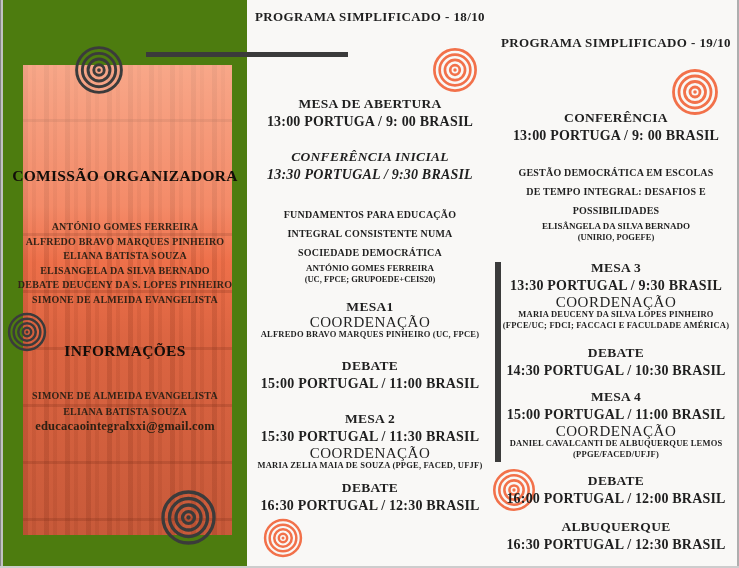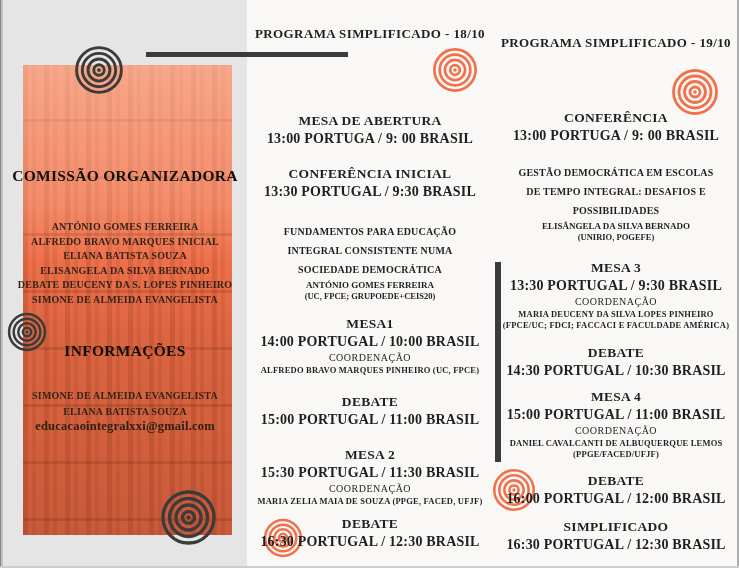--- a/index.html
+++ b/index.html
@@ -9,21 +9,21 @@
 
   .page { position:relative; width:739px; height:568px; background:#f9f8f6; overflow:hidden; color:#1f1f1f; }
 
   
   .edge-left   { position:absolute; left:0; top:0; width:3px; height:100%;
                  background:linear-gradient(90deg,#868686 0 1px,#c2c2c2 1px 3px); }
   .edge-right  { position:absolute; right:0; top:0; width:2px; height:100%; background:#aeaeae; }
   .edge-bottom { position:absolute; left:0; bottom:0; width:100%; height:2px; background:#cdcdcd; }
 
   
-  .sidebar { position:absolute; left:3px; top:0; width:244px; height:566px; background:#e5e5e5; }
+  .sidebar { position:absolute; left:3px; top:0; width:244px; height:566px; background:#4d7c0f; }
 
   .photo-panel { position:absolute; left:20px; top:65px; width:209px; height:470px;
     background-color:#f0714b;
     background-image:
       linear-gradient(180deg, rgba(255,212,188,.55) 0%, rgba(255,205,180,.28) 30%,
                       rgba(200,90,50,.05) 42%, rgba(130,45,22,.18) 58%, rgba(108,37,18,.30) 100%),
       repeating-linear-gradient(90deg, rgba(130,45,22,.20) 0 5px, rgba(0,0,0,0) 5px 9px,
                       rgba(150,55,28,.14) 9px 13px, rgba(0,0,0,0) 13px 21px),
       repeating-linear-gradient(180deg, rgba(0,0,0,0) 0 54px, rgba(115,40,20,.22) 54px 57px);
   }
@@ -45,26 +45,26 @@
 
   
   .target { position:absolute; }
 
   
   .col { position:absolute; top:0; text-align:center; color:#1f1f1f; }
   .col-day1 { left:250px; width:240px; }
   .col-day2 { left:497px; width:238px; }
 
   .col-header { font-size:13px; font-weight:bold; letter-spacing:.4px; line-height:16px; }
-  .col-day1 .col-header { padding-top:26px; }
+  .col-day1 .col-header { padding-top:9px; }
   .col-day2 .col-header { padding-top:35px; }
 
   .s-title { font-size:13.5px; font-weight:bold; letter-spacing:.3px; line-height:17px; }
   .s-time  { font-size:14px;  font-weight:bold; letter-spacing:.2px; line-height:19px; }
-  .s-coord { font-size:10px;  letter-spacing:.5px; line-height:14px; }
+  .s-coord { font-size:15px;  letter-spacing:.5px; line-height:14px; }
   .s-small { font-size:8.5px; font-weight:bold; letter-spacing:.2px; line-height:11px; }
 
   .talk-title   { font-size:10px; font-weight:bold; letter-spacing:.2px; line-height:19px; margin:0 auto; }
   .talk-speaker { font-size:9px;  font-weight:bold; line-height:12px; }
   .talk-org     { font-size:8.5px; font-weight:bold; line-height:11px; }
 </style>
 </head>
 <body>
 
 <div class="page">
@@ -97,21 +97,21 @@
         <circle cx="24" cy="24" r="10.5"></circle>
           <circle cx="24" cy="24" r="5"></circle>
       </g>
         <circle cx="24" cy="24" r="1.8" fill="#3b3b3b"></circle>
     </svg>
 
     <h2 class="sb-abs sb-title committee-title">COMISSÃO ORGANIZADORA</h2>
 
     <div class="sb-abs committee-list">
       <div class="member">ANTÓNIO GOMES FERREIRA</div>
-      <div class="member">ALFREDO BRAVO MARQUES INICIAL</div>
+      <div class="member">ALFREDO BRAVO MARQUES PINHEIRO</div>
       <div class="member">ELIANA BATISTA SOUZA</div>
       <div class="member">ELISANGELA DA SILVA BERNADO</div>
       <div class="member">DEBATE DEUCENY DA S. LOPES PINHEIRO</div>
       <div class="member">SIMONE DE ALMEIDA EVANGELISTA</div>
     </div>
 
     <h2 class="sb-abs sb-title info-title">INFORMAÇÕES</h2>
 
     <div class="sb-abs info-contacts">
       <div class="contact">SIMONE DE ALMEIDA EVANGELISTA</div>
@@ -162,34 +162,33 @@
   </svg>
 
   <section class="col col-day1">
     <h1 class="col-header">PROGRAMA SIMPLIFICADO - 18/10</h1>
 
     <div style="margin-top:70px;">
       <div class="s-title">MESA DE ABERTURA</div>
       <div class="s-time">13:00 PORTUGA / 9: 00 BRASIL</div>
     </div>
 
-    <div style="margin-top:17px;">
+    <div style="margin-top:17px;font-style:italic;">
       <div class="s-title">CONFERÊNCIA INICIAL</div>
       <div class="s-time">13:30 PORTUGAL / 9:30 BRASIL</div>
     </div>
 
     <div style="margin-top:21px;">
       <div class="talk-title" style="max-width:205px;">FUNDAMENTOS PARA EDUCAÇÃO INTEGRAL CONSISTENTE NUMA SOCIEDADE DEMOCRÁTICA</div>
       <div class="talk-speaker">ANTÓNIO GOMES FERREIRA</div>
       <div class="talk-org">(UC, FPCE; GRUPOEDE+CEIS20)</div>
     </div>
 
     <div style="margin-top:13px;">
       <div class="s-title">MESA1</div>
-      <div class="s-time">14:00 PORTUGAL / 10:00 BRASIL</div>
       <div class="s-coord">COORDENAÇÃO</div>
       <div class="s-small">ALFREDO BRAVO MARQUES PINHEIRO (UC, FPCE)</div>
     </div>
 
     <div style="margin-top:17px;">
       <div class="s-title">DEBATE</div>
       <div class="s-time">15:00 PORTUGAL / 11:00 BRASIL</div>
     </div>
 
     <div style="margin-top:17px;">
@@ -239,21 +238,21 @@
       <div class="s-small">DANIEL CAVALCANTI DE ALBUQUERQUE LEMOS</div>
       <div class="s-small">(PPGE/FACED/UFJF)</div>
     </div>
 
     <div style="margin-top:12px;">
       <div class="s-title">DEBATE</div>
       <div class="s-time">16:00 PORTUGAL / 12:00 BRASIL</div>
     </div>
 
     <div style="margin-top:10px;">
-      <div class="s-title">SIMPLIFICADO</div>
+      <div class="s-title">ALBUQUERQUE</div>
       <div class="s-time">16:30 PORTUGAL / 12:30 BRASIL</div>
     </div>
   </section>
 
   <div class="edge-left"></div>
   <div class="edge-right"></div>
   <div class="edge-bottom"></div>
 </div>
 
 </body></html>

